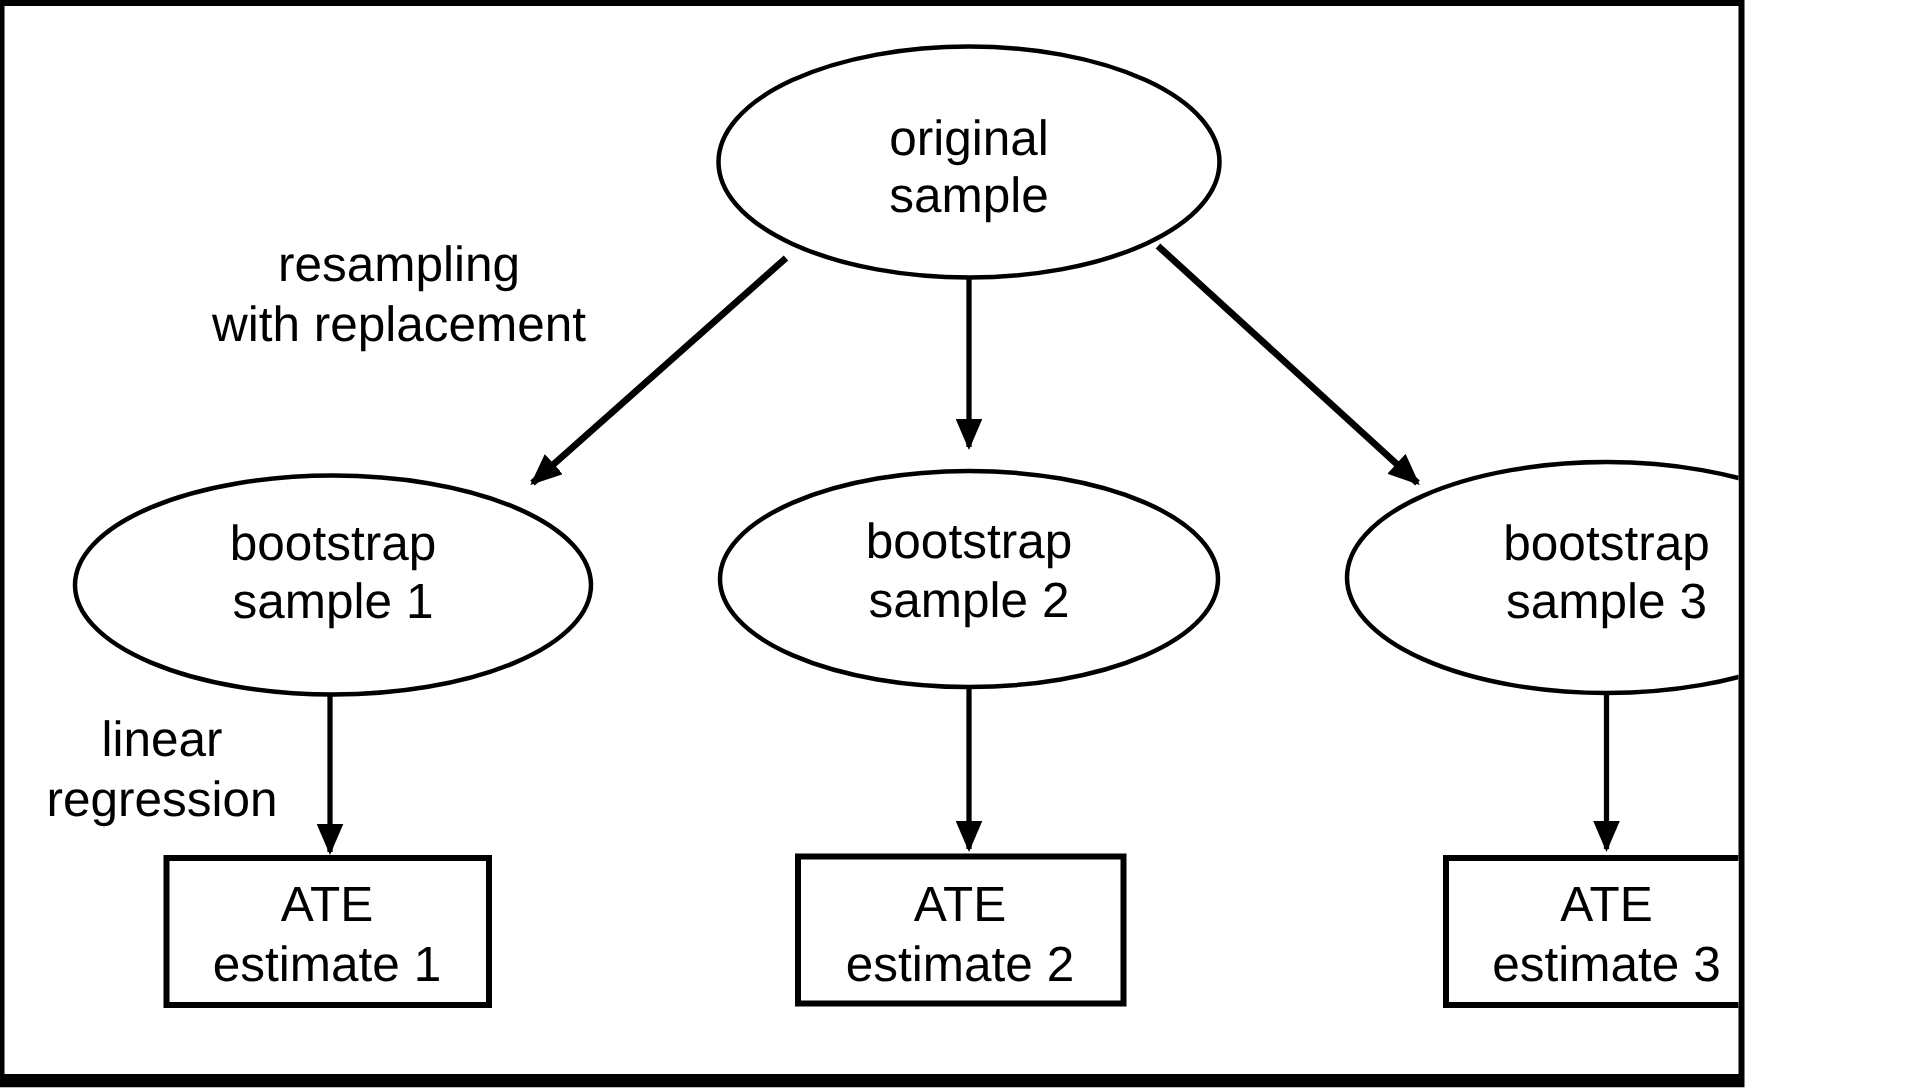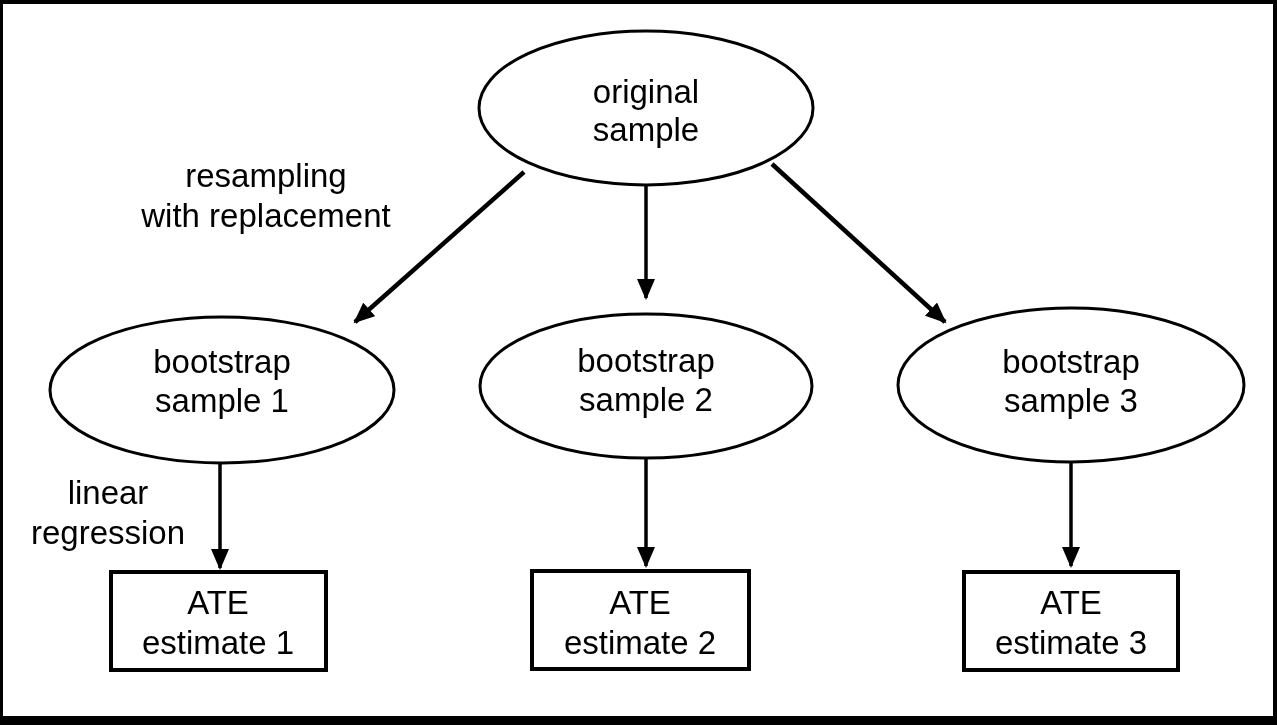--- a/index.html
+++ b/index.html
@@ -2,21 +2,21 @@
 <html><head>
 <meta charset="utf-8">
 <style>
   html, body {
     margin: 0;
     padding: 0;
     background: #ffffff;
   }
   .frame {
     position: relative;
-    width: 1277px;
+    width: 1163px;
     height: 725px;
     box-sizing: border-box;
     background: #ffffff;
     border-top: 4px solid #000;
     border-left: 3px solid #000;
     border-right: 4px solid #000;
     border-bottom: 9px solid #000;
     overflow: hidden;
     font-family: "Liberation Sans", sans-serif;
   }

